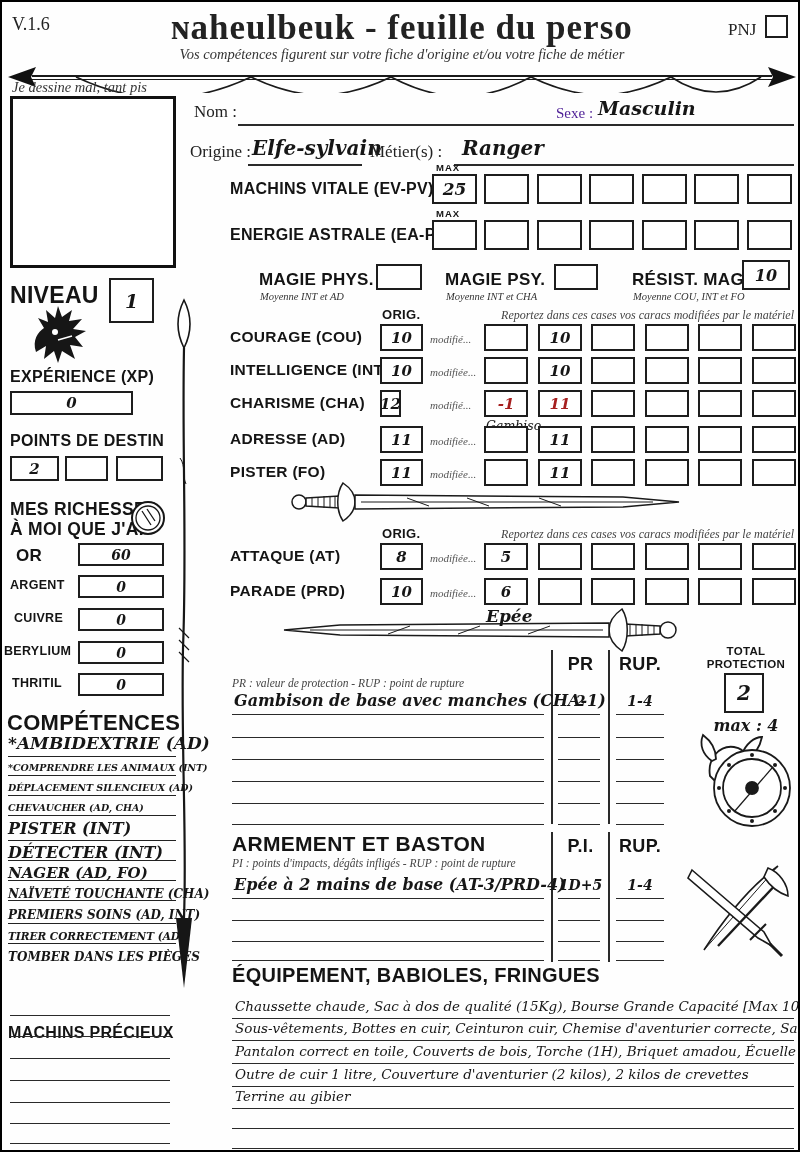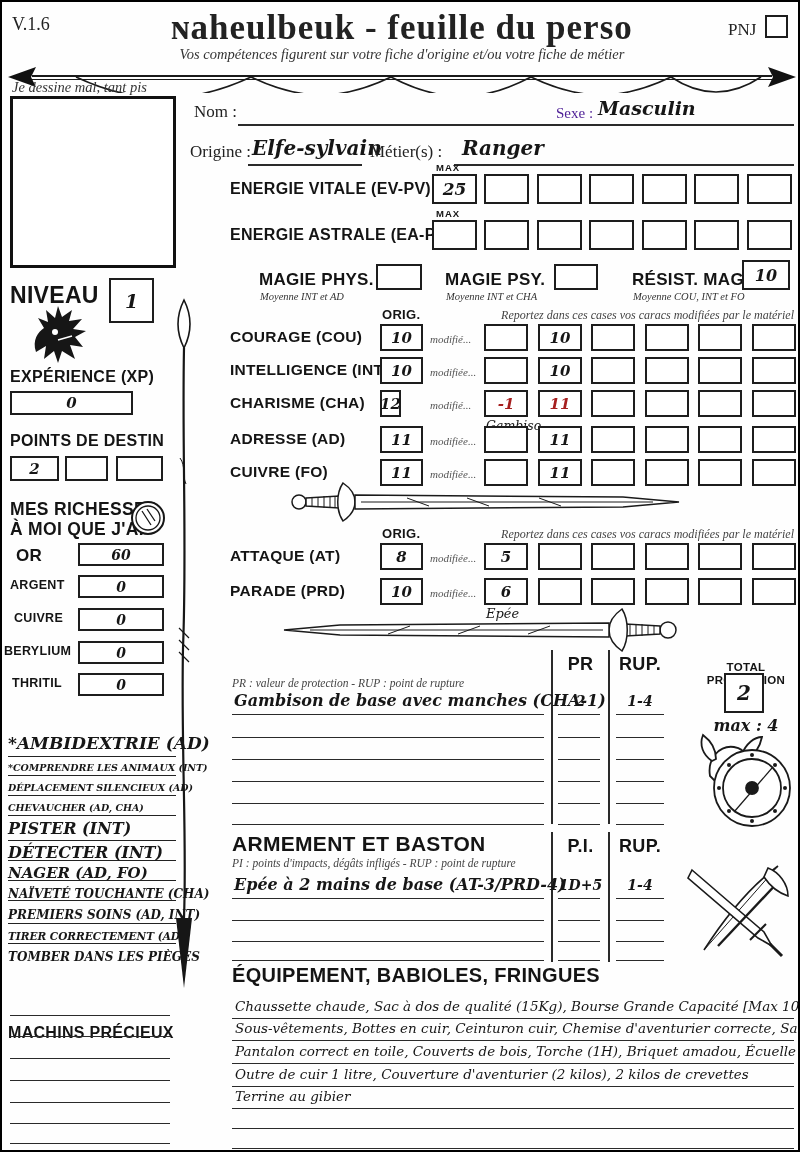--- a/index.html
+++ b/index.html
@@ -93,20 +93,21 @@
       <div class="lab" style="left: 2px; top: 642px; font-size: 12.5px;">BERYLIUM</div>
       <div class="bx" style="left: 76px; top: 639px; width: 86px; height: 23px;">
         <div class="val" style="font-size: 14px;">0</div>
       </div>
       <div class="lab" style="left: 10px; top: 674px; font-size: 12.5px;">THRITIL</div>
       <div class="bx" style="left: 76px; top: 671px; width: 86px; height: 23px;">
         <div class="val" style="font-size: 14px;">0</div>
       </div>
     </div>
 
+  <div class="lab" style="left:5px;top:708px;font-size:22px;">COMPÉTENCES</div>
   <div id="skill-items">
       <div class="hwv" style="left: 6px; top: 731px; width: 168px; font-size: 17px; height: 23px; border-bottom: 1.5px solid rgb(34, 34, 34);">*AMBIDEXTRIE (AD)</div>
       <div class="hwv" style="left: 6px; top: 760px; width: 168px; font-size: 9.5px; height: 13px; border-bottom: 1.5px solid rgb(34, 34, 34);">*COMPRENDRE LES ANIMAUX (INT)</div>
       <div class="hwv" style="left: 6px; top: 780px; width: 168px; font-size: 9.5px; height: 13px; border-bottom: 1.5px solid rgb(34, 34, 34);">DÉPLACEMENT SILENCIEUX (AD)</div>
       <div class="hwv" style="left: 6px; top: 800px; width: 168px; font-size: 9.5px; height: 13px; border-bottom: 1.5px solid rgb(34, 34, 34);">CHEVAUCHER (AD, CHA)</div>
       <div class="hwv" style="left: 6px; top: 817px; width: 168px; font-size: 16px; height: 21px; border-bottom: 1.5px solid rgb(34, 34, 34);">PISTER (INT)</div>
       <div class="hwv" style="left: 6px; top: 841px; width: 168px; font-size: 16px; height: 17px; border-bottom: 1.5px solid rgb(34, 34, 34);">DÉTECTER (INT)</div>
       <div class="hwv" style="left: 6px; top: 862px; width: 168px; font-size: 15px; height: 16px; border-bottom: 1.5px solid rgb(34, 34, 34);">NAGER (AD, FO)</div>
       <div class="hwv" style="left: 6px; top: 885px; width: 168px; font-size: 12px; height: 13px; border-bottom: 1.5px solid rgb(34, 34, 34);">NAÏVETÉ TOUCHANTE (CHA)</div>
       <div class="hwv" style="left: 6px; top: 906px; width: 168px; font-size: 12px; height: 15px; border-bottom: 1.5px solid rgb(34, 34, 34);">PREMIERS SOINS (AD, INT)</div>
@@ -221,21 +222,21 @@
       <div class="ul thin" style="left: 556px; top: 757px; width: 42px; height: 22px;"></div>
       <div class="ul thin" style="left: 614px; top: 757px; width: 48px; height: 22px;"></div>
       <div class="ul thin" style="left: 230px; top: 779px; width: 312px; height: 22px;"></div>
       <div class="ul thin" style="left: 556px; top: 779px; width: 42px; height: 22px;"></div>
       <div class="ul thin" style="left: 614px; top: 779px; width: 48px; height: 22px;"></div>
       <div class="ul thin" style="left: 230px; top: 800px; width: 312px; height: 22px;"></div>
       <div class="ul thin" style="left: 556px; top: 800px; width: 42px; height: 22px;"></div>
       <div class="ul thin" style="left: 614px; top: 800px; width: 48px; height: 22px;"></div>
     </div>
 
-  <div class="lab" style="left:698px;top:643px;width:92px;text-align:center;font-size:11.5px;line-height:13px;margin-top:16px;">
+  <div class="lab" style="left:698px;top:643px;width:92px;text-align:center;font-size:11.5px;line-height:13px;">
     <span>TOTAL</span><br><span>PROTECTION</span>
   </div>
   <div class="bx" style="left:722px;top:671px;width:40px;height:40px;">
     <span class="val" style="font-size:20px;">2</span>
   </div>
   <div class="hwv" style="left:698px;top:714px;width:92px;text-align:center;font-size:16px;">max : 4</div>
 
   <svg style="left:688px;top:726px;" width="108" height="102" viewBox="0 0 108 102">
     <g stroke="#1a1a1a" fill="#fff" stroke-width="1.8">
       <path d="M20,48 C17,30 30,17 44,19 C57,21 61,33 58,47 L24,52 Z"></path>
@@ -302,21 +303,21 @@
       <div class="ul thin" style="left: 230px; top: 1040px; width: 562px; height: 21px;"></div>
       <div class="hwv" style="left: 233px; top: 1041px; font-size: 13.5px; font-weight: 400;">Pantalon correct en toile, Couverts de bois, Torche (1H), Briquet amadou, Écuelle</div>
       <div class="ul thin" style="left: 230px; top: 1063px; width: 562px; height: 21px;"></div>
       <div class="hwv" style="left: 233px; top: 1064px; font-size: 13.5px; font-weight: 400;">Outre de cuir 1 litre, Couverture d'aventurier (2 kilos), 2 kilos de crevettes</div>
       <div class="ul thin" style="left: 230px; top: 1085px; width: 562px; height: 21px;"></div>
       <div class="hwv" style="left: 233px; top: 1086px; font-size: 13.5px; font-weight: 400;">Terrine au gibier</div>
       <div class="ul thin" style="left: 230px; top: 1105px; width: 562px; height: 21px;"></div>
       <div class="ul thin" style="left: 230px; top: 1125px; width: 562px; height: 21px;"></div>
     </div>
 
-<div class="lab" style="left: 228px; top: 178px; font-size: 16px;">ENERGIE VITALE (EV-PV)</div>
+<div class="lab" style="left: 228px; top: 178px; font-size: 16px;">MACHINS VITALE (EV-PV)</div>
     <div class="lab" style="left: 434px; top: 160px; font-size: 9.5px; letter-spacing: 1px;">MAX</div>
     <div class="bx" style="left: 430px; top: 172px; width: 45px; height: 30px;">
       <div class="val" style="font-size: 17px;">25</div>
     </div>
     <div class="bx" style="left: 482px; top: 172px; width: 45px; height: 30px;"></div>
     <div class="bx" style="left: 535px; top: 172px; width: 45px; height: 30px;"></div>
     <div class="bx" style="left: 587px; top: 172px; width: 45px; height: 30px;"></div>
     <div class="bx" style="left: 640px; top: 172px; width: 45px; height: 30px;"></div>
     <div class="bx" style="left: 692px; top: 172px; width: 45px; height: 30px;"></div>
     <div class="bx" style="left: 745px; top: 172px; width: 45px; height: 30px;"></div>
@@ -379,21 +380,21 @@
     </div>
     <div class="cali" style="left: 428px; top: 433px; font-size: 11px; color: rgb(85, 85, 85);">modifiée...</div>
     <div class="bx" style="left: 482px; top: 424px; width: 44px; height: 27px;"></div>
     <div class="bx" style="left: 536px; top: 424px; width: 44px; height: 27px;">
       <div class="val" style="font-size: 15px;">11</div>
     </div>
     <div class="bx" style="left: 589px; top: 424px; width: 44px; height: 27px;"></div>
     <div class="bx" style="left: 643px; top: 424px; width: 44px; height: 27px;"></div>
     <div class="bx" style="left: 696px; top: 424px; width: 44px; height: 27px;"></div>
     <div class="bx" style="left: 750px; top: 424px; width: 44px; height: 27px;"></div>
-    <div class="lab" style="left: 228px; top: 461px; font-size: 15.5px;">CUIVRE (FO)</div>
+    <div class="lab" style="left: 228px; top: 461px; font-size: 15.5px;">PISTER (FO)</div>
     <div class="bx" style="left: 378px; top: 457px; width: 43px; height: 27px;">
       <div class="val" style="font-size: 15px;">11</div>
     </div>
     <div class="cali" style="left: 428px; top: 466px; font-size: 11px; color: rgb(85, 85, 85);">modifiée...</div>
     <div class="bx" style="left: 482px; top: 457px; width: 44px; height: 27px;"></div>
     <div class="bx" style="left: 536px; top: 457px; width: 44px; height: 27px;">
       <div class="val" style="font-size: 15px;">11</div>
     </div>
     <div class="bx" style="left: 589px; top: 457px; width: 44px; height: 27px;"></div>
     <div class="bx" style="left: 643px; top: 457px; width: 44px; height: 27px;"></div>
@@ -418,14 +419,14 @@
     </div>
     <div class="cali" style="left: 428px; top: 585px; font-size: 11px; color: rgb(85, 85, 85);">modifiée...</div>
     <div class="bx" style="left: 482px; top: 576px; width: 44px; height: 27px;">
       <div class="val" style="font-size: 15px;">6</div>
     </div>
     <div class="bx" style="left: 536px; top: 576px; width: 44px; height: 27px;"></div>
     <div class="bx" style="left: 589px; top: 576px; width: 44px; height: 27px;"></div>
     <div class="bx" style="left: 643px; top: 576px; width: 44px; height: 27px;"></div>
     <div class="bx" style="left: 696px; top: 576px; width: 44px; height: 27px;"></div>
     <div class="bx" style="left: 750px; top: 576px; width: 44px; height: 27px;"></div>
-    <div class="hwv" style="left: 484px; top: 604px; font-size: 13px; font-weight: 400;">Epée</div>
+    <div class="hwv" style="left: 484px; top: 604px; font-size: 17px; font-weight: 700;">Epée</div>
   </div>
 
 </body></html>

